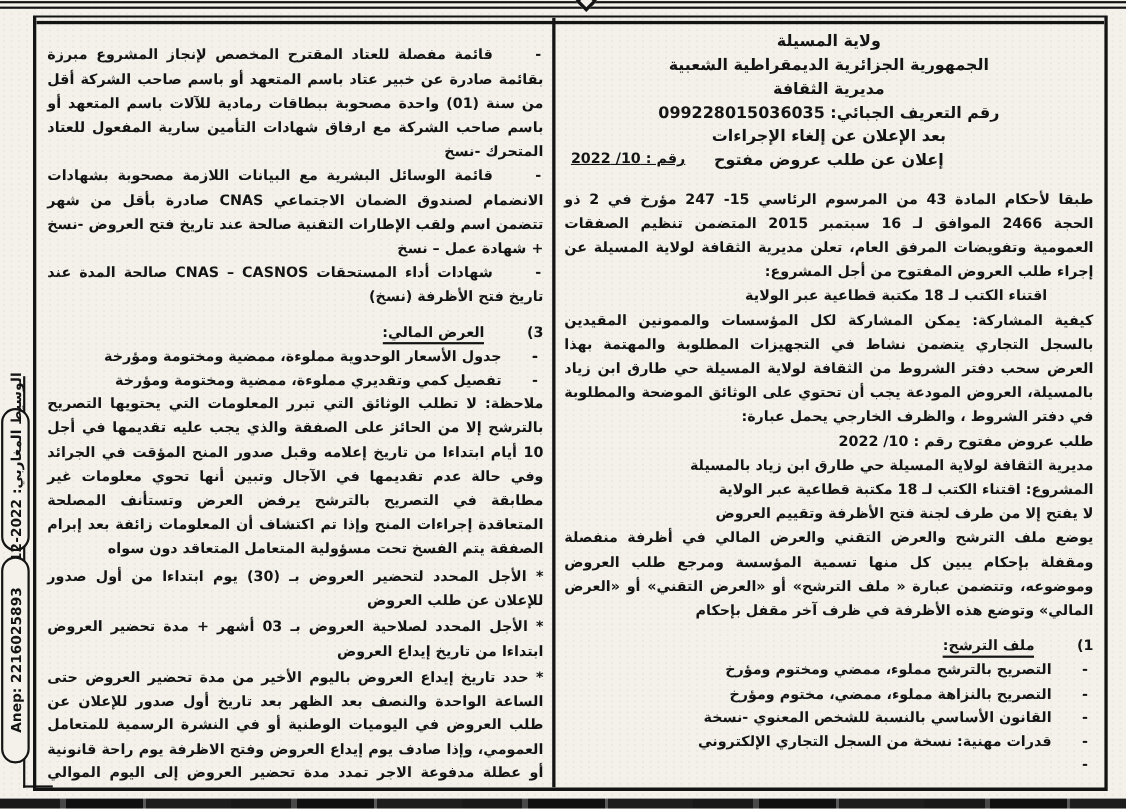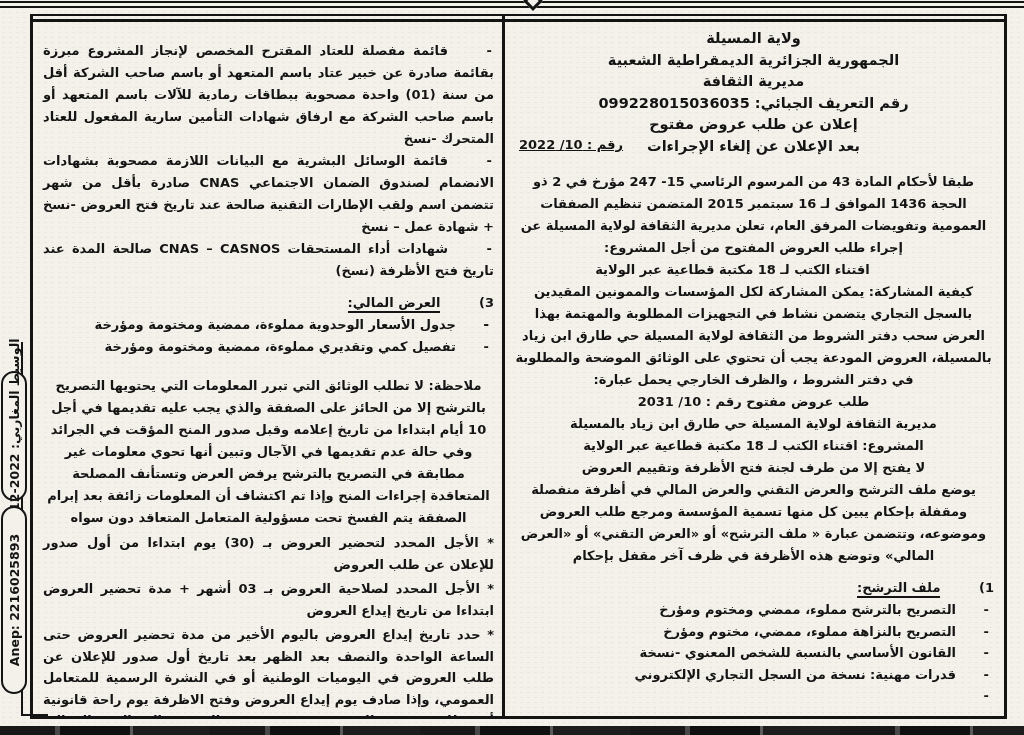--- a/index.html
+++ b/index.html
@@ -30,21 +30,21 @@
   .col-right { flex:1 1 auto; position:relative; padding:8px 10px 0 8px; font-size:13px; line-height:22px; }
 
   p { margin:0; }
   .just { text-align:justify; }
 
   
   .masthead { text-align:center; font-weight:700; font-size:14.5px; line-height:21.5px; padding-top:4px; }
   .masthead div { white-space:nowrap; }
   .num-note { position:absolute; left:14px; top:118px; font-weight:700; font-size:13px;text-decoration:underline; }
 
-  .b { font-weight:700;text-align:center; } .mt10{margin-top:10px;} .mt14{margin-top:14px;} .mt18{margin-top:18px;}
+  .b { font-weight:700; } .mt10{margin-top:10px;} .mt14{margin-top:14px;} .mt18{}
 
   .indent-line { padding-right:42px; }
 
   
   .sec-head { font-weight:700; margin-top:10px; }
   .sec-num { display:inline-block; margin-left:34px; }
   .sec-title { border-bottom:2px solid var(--ink); padding-bottom:1px; }
 
   
   .item { position:relative; padding-right:38px; font-weight:700; line-height:21.5px; }
@@ -132,30 +132,30 @@
     </section>
 
     <div class="divider"></div>
 
     <section class="col col-right" dir="rtl">
       <div class="masthead">
         <div>ولاية المسيلة</div>
         <div>الجمهورية الجزائرية الديمقراطية الشعبية</div>
         <div>مديرية الثقافة</div>
         <div>رقم التعريف الجبائي: 099228015036035</div>
+        <div>بعد الإعلان عن إلغاء الإجراءات</div>
         <div>إعلان عن طلب عروض مفتوح</div>
-        <div>بعد الإعلان عن إلغاء الإجراءات</div>
       </div>
       <div class="num-note">رقم : 10/ 2022</div>
 
-      <p class="just b mt14">طبقا لأحكام المادة 43 من المرسوم الرئاسي 15- 247 مؤرخ في 2 ذو الحجة 1436 الموافق لـ 16 سبتمبر 2015 المتضمن تنظيم الصفقات العمومية وتفويضات المرفق العام، تعلن مديرية الثقافة لولاية المسيلة عن إجراء طلب العروض المفتوح من أجل المشروع:</p>
+      <p class="just b mt14">طبقا لأحكام المادة 43 من المرسوم الرئاسي 15- 247 مؤرخ في 2 ذو الحجة 2466 الموافق لـ 16 سبتمبر 2015 المتضمن تنظيم الصفقات العمومية وتفويضات المرفق العام، تعلن مديرية الثقافة لولاية المسيلة عن إجراء طلب العروض المفتوح من أجل المشروع:</p>
       <p class="b indent-line">اقتناء الكتب لـ 18 مكتبة قطاعية عبر الولاية</p>
       <p class="just b">كيفية المشاركة: يمكن المشاركة لكل المؤسسات والممونين المقيدين بالسجل التجاري يتضمن نشاط في التجهيزات المطلوبة والمهتمة بهذا العرض سحب دفتر الشروط من الثقافة لولاية المسيلة حي طارق ابن زياد بالمسيلة، العروض المودعة يجب أن تحتوي على الوثائق الموضحة والمطلوبة في دفتر الشروط ، والظرف الخارجي يحمل عبارة:</p>
 
-      <p class="b">طلب عروض مفتوح رقم : 10/ 2031</p>
+      <p class="b">طلب عروض مفتوح رقم : 10/ 2022</p>
       <p class="b">مديرية الثقافة لولاية المسيلة حي طارق ابن زياد بالمسيلة</p>
       <p class="b">المشروع: اقتناء الكتب لـ 18 مكتبة قطاعية عبر الولاية</p>
       <p class="b">لا يفتح إلا من طرف لجنة فتح الأظرفة وتقييم العروض</p>
 
       <p class="just b">يوضع ملف الترشح والعرض التقني والعرض المالي في أظرفة منفصلة ومقفلة بإحكام يبين كل منها تسمية المؤسسة ومرجع طلب العروض وموضوعه، وتتضمن عبارة « ملف الترشح» أو «العرض التقني» أو «العرض المالي» وتوضع هذه الأظرفة في ظرف آخر مقفل بإحكام</p>
 
       <p class="sec-head mt10">
         <span class="sec-num">1)</span>
         <span class="sec-title">ملف الترشح:</span>
       </p>

